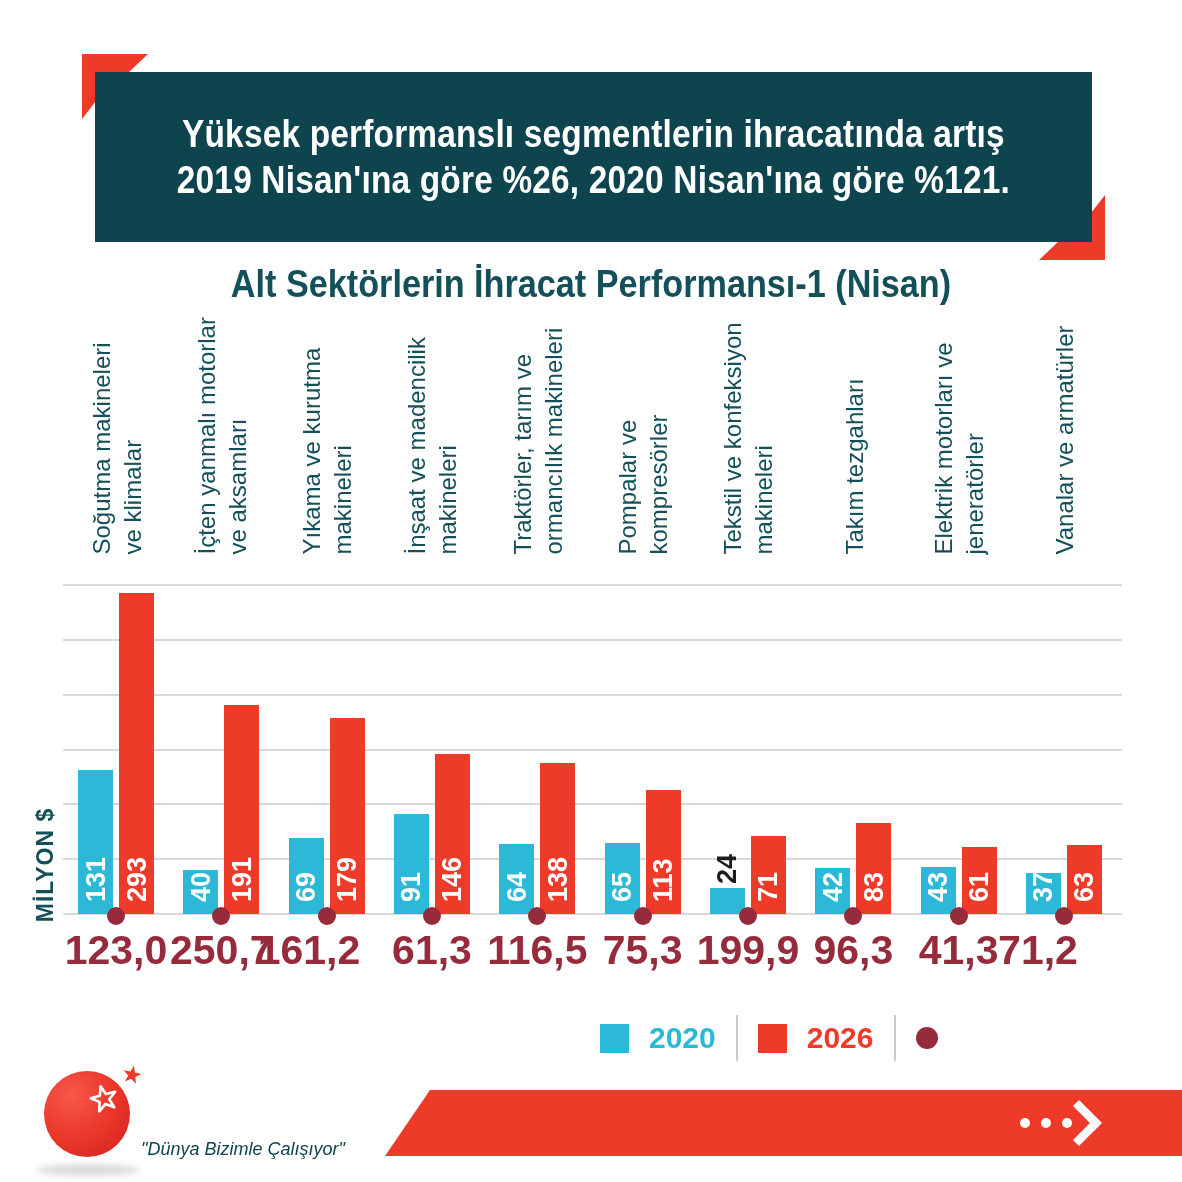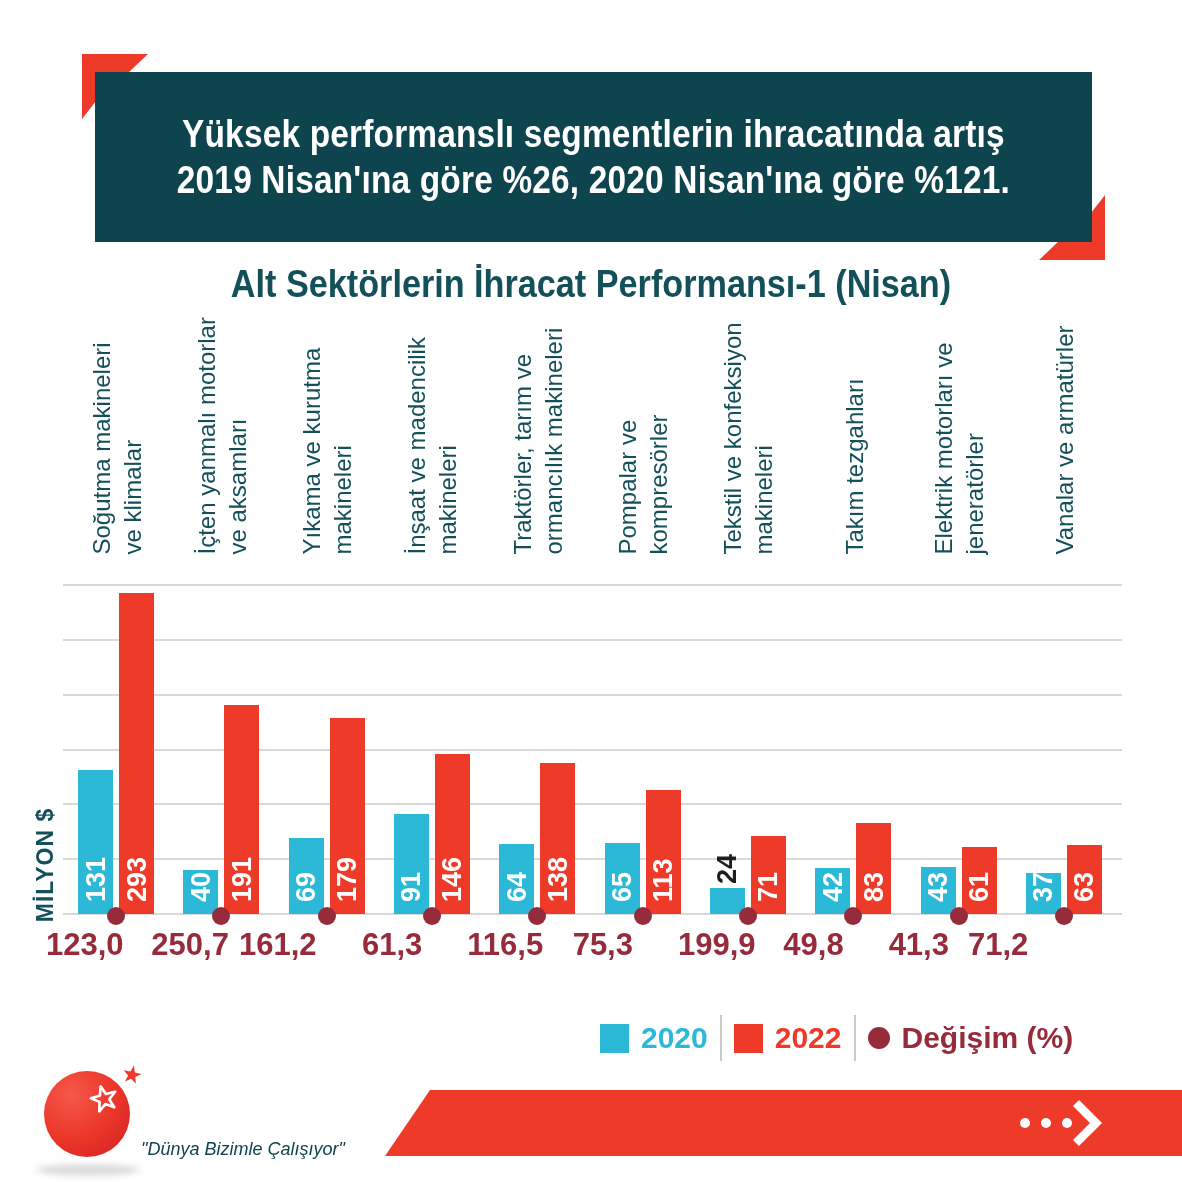--- a/index.html
+++ b/index.html
@@ -39,31 +39,31 @@
     transform:rotate(-90deg);color:var(--teal-text);font-size:24px;font-weight:500;
     line-height:31px;text-align:left;
   }
   .cat-label div{white-space:nowrap;}
   .val-label{
     position:absolute;width:90px;height:30px;line-height:30px;transform:rotate(-90deg);
     font-size:27px;font-weight:700;text-align:left;white-space:nowrap;
   }
   .change-dot{position:absolute;width:18px;height:18px;border-radius:50%;background:var(--maroon);}
   .change-label{
-    position:absolute;width:140px;text-align:left;color:var(--maroon);
-    font-size:31px;font-weight:700;white-space:nowrap;
+    position:absolute;width:140px;text-align:center;color:var(--maroon);
+    font-size:41px;font-weight:700;white-space:nowrap;
   }
   .ylabel{
     position:absolute;left:-35px;top:835px;width:160px;height:26px;line-height:26px;
     transform:rotate(-90deg);text-align:center;color:var(--teal-text);
     font-size:23px;font-weight:700;letter-spacing:1px;white-space:nowrap;
   }
   
   .legend{
-    position:absolute;left:600px;top:997px;height:48px;display:flex;align-items:center;gap:12px;
+    position:absolute;left:600px;top:997px;height:48px;display:flex;align-items:center;gap:20px;
     font-size:30px;font-weight:600;text-align:center;
   }
   .legend .swatch{width:29px;height:29px;}
   .legend .dot{width:22px;height:22px;border-radius:50%;}
   .legend .divider{width:2px;height:46px;background:#c9c9c9;}
   .legend .lbl-2020{color:var(--cyan);}
   .legend .lbl-2021{color:var(--red);}
   .legend .lbl-change{color:var(--maroon);font-weight:700;}
   
   .logo-circle{
@@ -183,21 +183,21 @@
       <div class="change-dot" style="left: 738.98px; top: 890px; z-index: 4;"></div>
       <div class="change-label" style="left: 677.98px; top: 910px;">199,9</div>
       <div class="cat-label" style="left: 735.81px; top: 387px; width: 235px; height: 66px;">
         <div>Takım tezgahları</div>
       </div>
       <div class="bar" style="left: 815.31px; top: 851px; width: 35px; height: 46px; background: rgb(43, 185, 215); z-index: 2;"></div>
       <div class="val-label" style="left: 787.81px; top: 825px; color: rgb(255, 255, 255); z-index: 3;">42</div>
       <div class="bar" style="left: 856.31px; top: 806px; width: 35px; height: 91px; background: rgb(238, 58, 41); z-index: 2;"></div>
       <div class="val-label" style="left: 828.81px; top: 825px; color: rgb(255, 255, 255); z-index: 3;">83</div>
       <div class="change-dot" style="left: 844.31px; top: 890px; z-index: 4;"></div>
-      <div class="change-label" style="left: 783.31px; top: 910px;">49,8</div>
+      <div class="change-label" style="left: 783.31px; top: 910px;">96,3</div>
       <div class="cat-label" style="left: 841.14px; top: 387px; width: 235px; height: 66px;">
         <div>Elektrik motorları ve</div>
         <div>jeneratörler</div>
       </div>
       <div class="bar" style="left: 920.64px; top: 850px; width: 35px; height: 47px; background: rgb(43, 185, 215); z-index: 2;"></div>
       <div class="val-label" style="left: 893.14px; top: 825px; color: rgb(255, 255, 255); z-index: 3;">43</div>
       <div class="bar" style="left: 961.64px; top: 830px; width: 35px; height: 67px; background: rgb(238, 58, 41); z-index: 2;"></div>
       <div class="val-label" style="left: 934.14px; top: 825px; color: rgb(255, 255, 255); z-index: 3;">61</div>
       <div class="change-dot" style="left: 949.64px; top: 890px; z-index: 4;"></div>
       <div class="change-label" style="left: 888.64px; top: 910px;">41,3</div>
@@ -210,24 +210,23 @@
       <div class="val-label" style="left: 1039.47px; top: 825px; color: rgb(255, 255, 255); z-index: 3;">63</div>
       <div class="change-dot" style="left: 1054.97px; top: 890px; z-index: 4;"></div>
       <div class="change-label" style="left: 968px; top: 910px;">71,2</div>
     </div>
 
   <div class="legend">
     <div class="swatch" id="sw2020" style="background: rgb(43, 185, 215);"></div>
     <div class="lbl-2020">2020</div>
     <div class="divider"></div>
     <div class="swatch" id="sw2021" style="background: rgb(238, 58, 41);"></div>
-    <div class="lbl-2021">2022</div>
+    <div class="lbl-2021">2026</div>
     <div class="divider"></div>
     <div class="dot" id="swChange" style="background: rgb(149, 43, 59);"></div>
-    <div class="lbl-change">Değişim (%)</div>
   </div>
 
   <div class="logo-circle"></div>
   <div class="logo-shadow"></div>
   <svg class="logo-stars" width="80" height="66">
     <path d="M0,-12 L2.82,-3.88 L11.41,-3.71 L4.57,1.48 L7.05,9.71 L0,4.8 L-7.05,9.71 L-4.57,1.48 L-11.41,-3.71 L-2.82,-3.88 Z" transform="translate(19,40) rotate(-15) scale(1.1)" fill="none" stroke="#ffffff" stroke-width="2.4" stroke-linejoin="round"></path>
     <path id="redStar" d="M0,-12 L2.82,-3.88 L11.41,-3.71 L4.57,1.48 L7.05,9.71 L0,4.8 L-7.05,9.71 L-4.57,1.48 L-11.41,-3.71 L-2.82,-3.88 Z" transform="translate(47,16) rotate(12) scale(0.8)" fill="#ee3a29"></path>
   </svg>
   <div class="tagline">"Dünya Bizimle Çalışıyor"</div>
 

